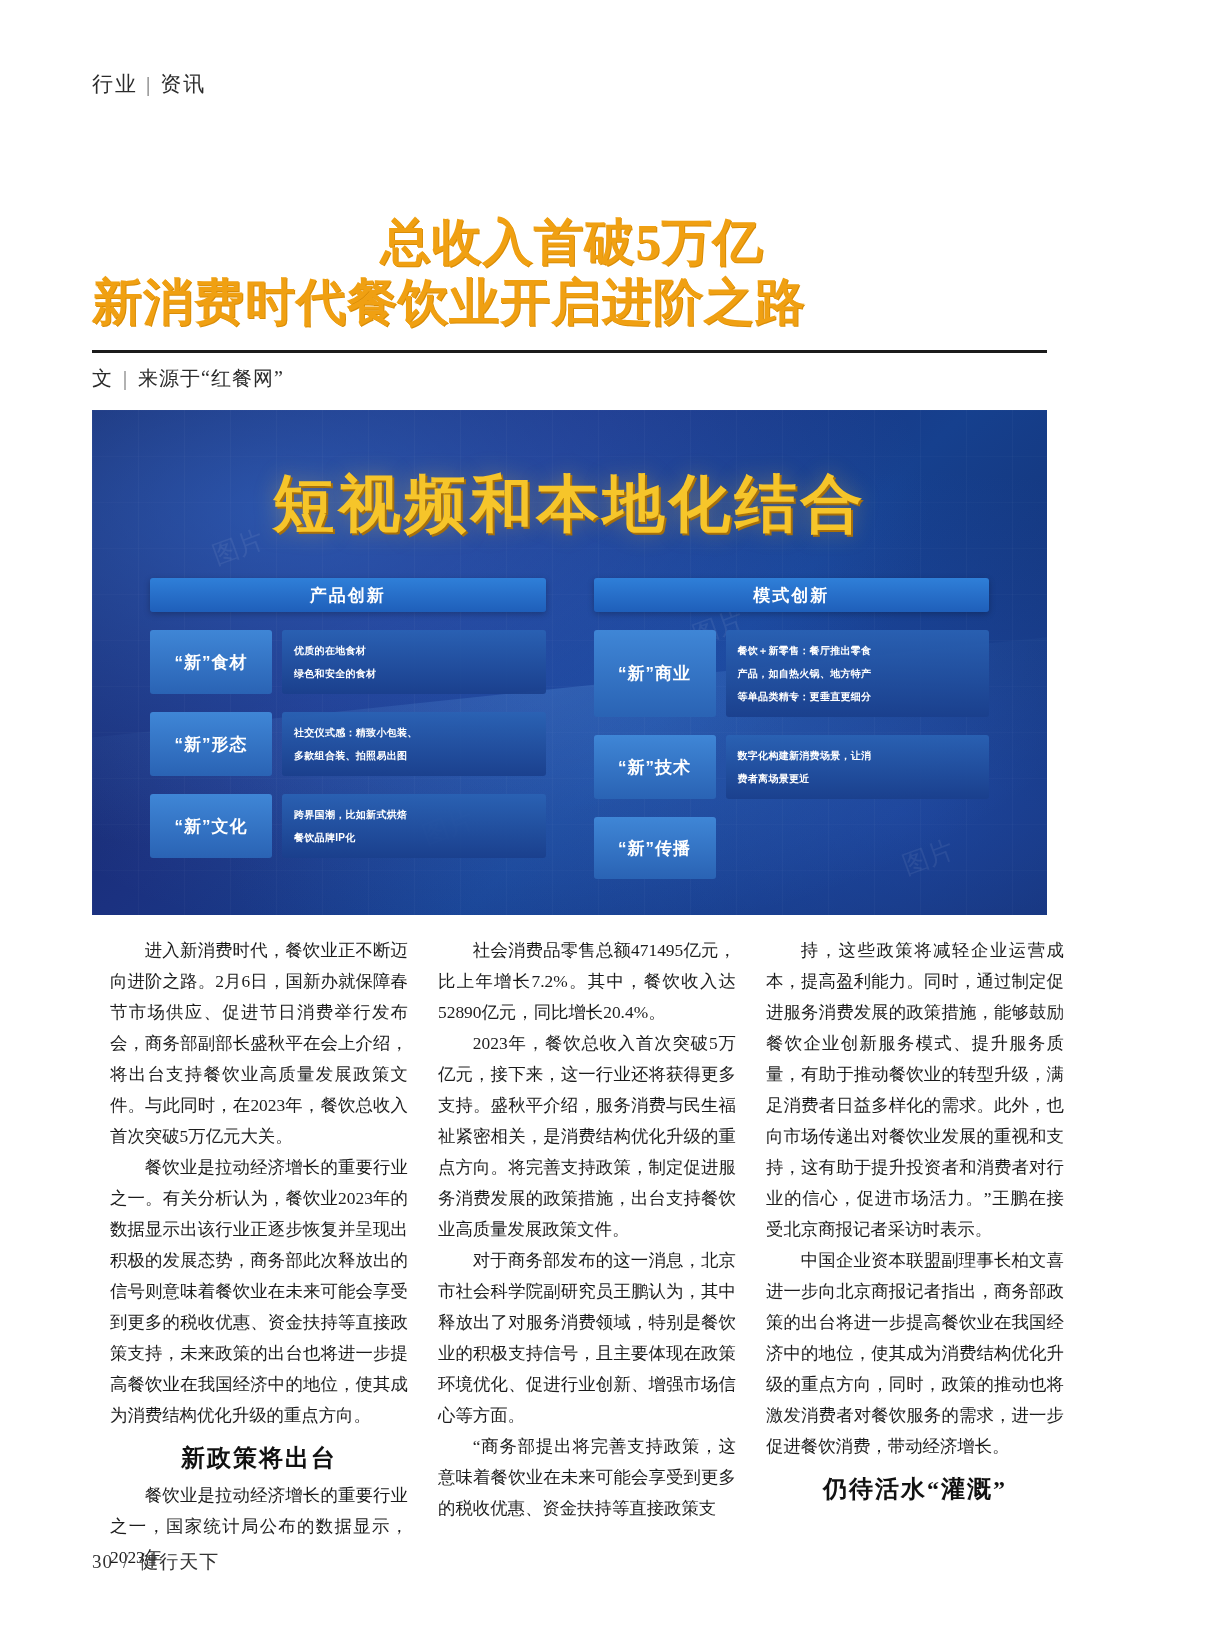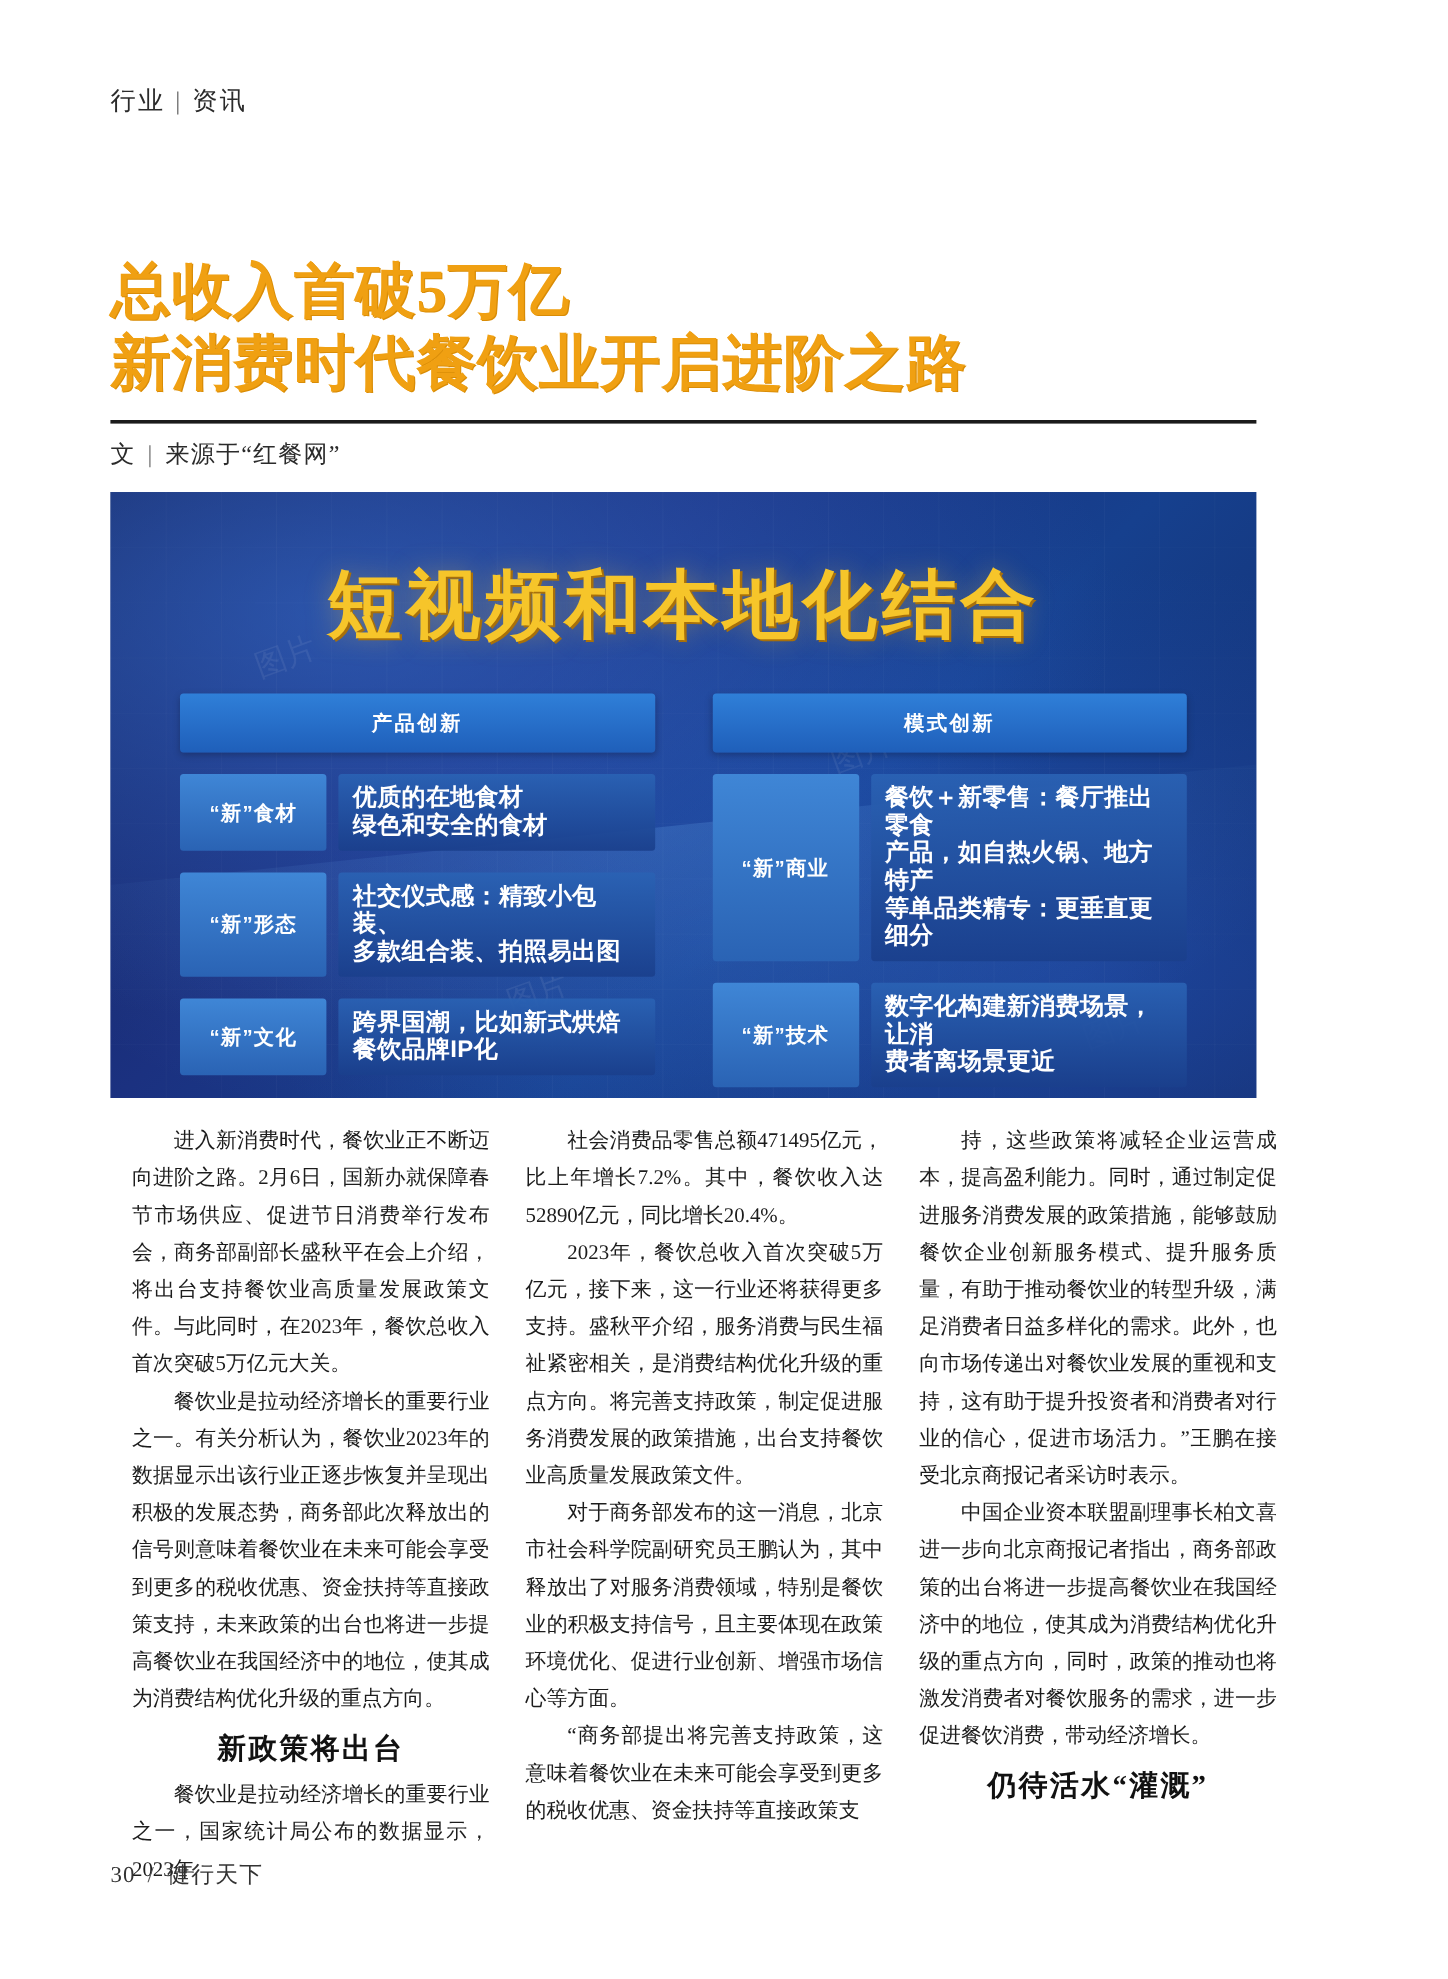--- a/index.html
+++ b/index.html
@@ -41,21 +41,21 @@
     left: 92px; top: 178px;
     width: 960px;
     color: #f0a012;
     font-family: "Liberation Serif", serif;
     font-weight: bold;
     font-size: 50px;
     line-height: 60px;
     letter-spacing: 1px;
     text-shadow: 1px 1px 0 #d98c06;
   }
-  .headline .l1 { display: block; }
+  .headline .l1 { display: block; text-align: center; }
   .headline .l2 { display: block; }
 
   .rule {
     position: absolute;
     left: 92px; top: 350px;
     width: 955px; height: 3px;
     background: #1b1b1b;
   }
 
   .byline {
@@ -118,21 +118,21 @@
   .cols {
     position: absolute;
     left: 58px; right: 58px; top: 168px;
     display: flex;
     gap: 48px;
     z-index: 3;
   }
   .col { flex: 1; }
 
   .col-head {
-    height: 49px;
+    height: 34px;
     border-radius: 3px;
     background: linear-gradient(180deg, #2f7fd8 0%, #1f5fba 100%);
     color: #ffffff;
     font-family: "Liberation Sans", sans-serif;
     font-weight: bold;
     font-size: 17px;
     letter-spacing: 2px;
     display: flex;
     align-items: center;
     justify-content: center;
@@ -160,21 +160,21 @@
     justify-content: center;
     flex: 0 0 122px;
   }
   .row-body {
     flex: 1;
     border-radius: 3px;
     background: linear-gradient(180deg, rgba(42,98,180,.92) 0%, rgba(26,63,140,.92) 100%);
     color: #ffffff;
     font-family: "Liberation Sans", sans-serif;
     font-weight: bold;
-    font-size: 20px;
+    font-size: 10px;
     line-height: 23px;
     letter-spacing: .3px;
     padding: 9px 12px;
     box-sizing: border-box;
     display: flex;
     align-items: center;
   }
   .row-body span { display: block; }
 
   .wm {

